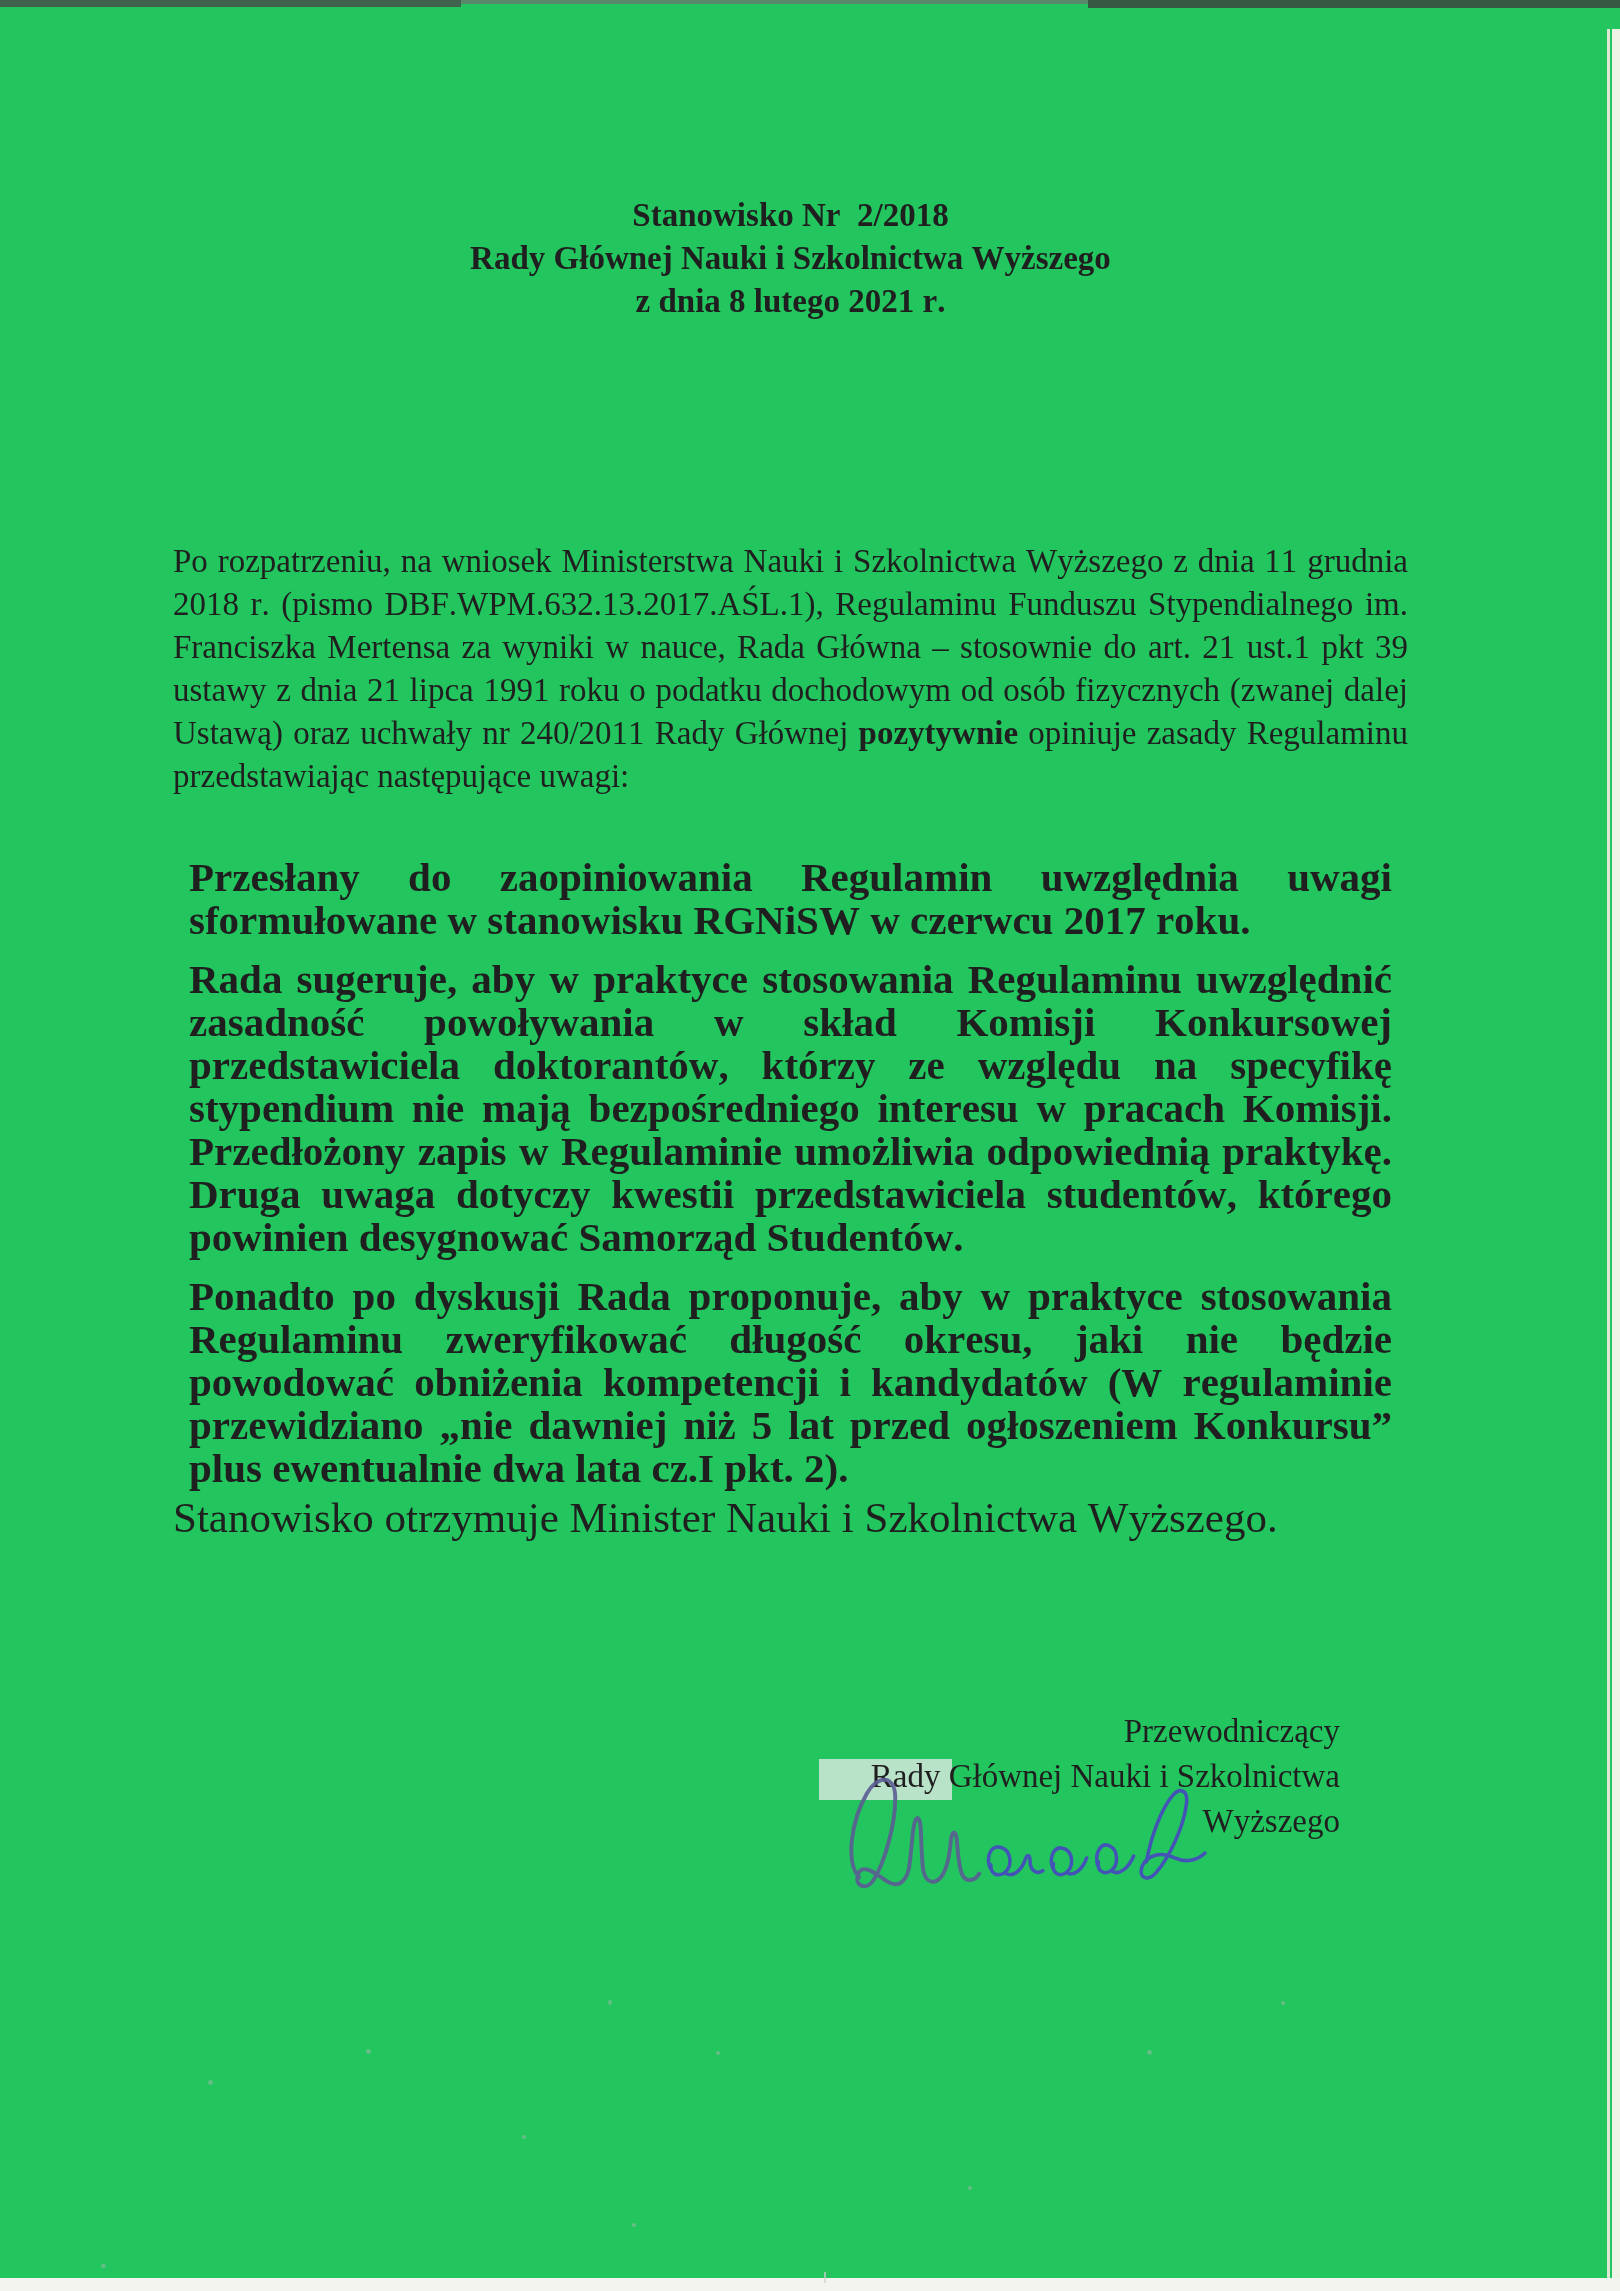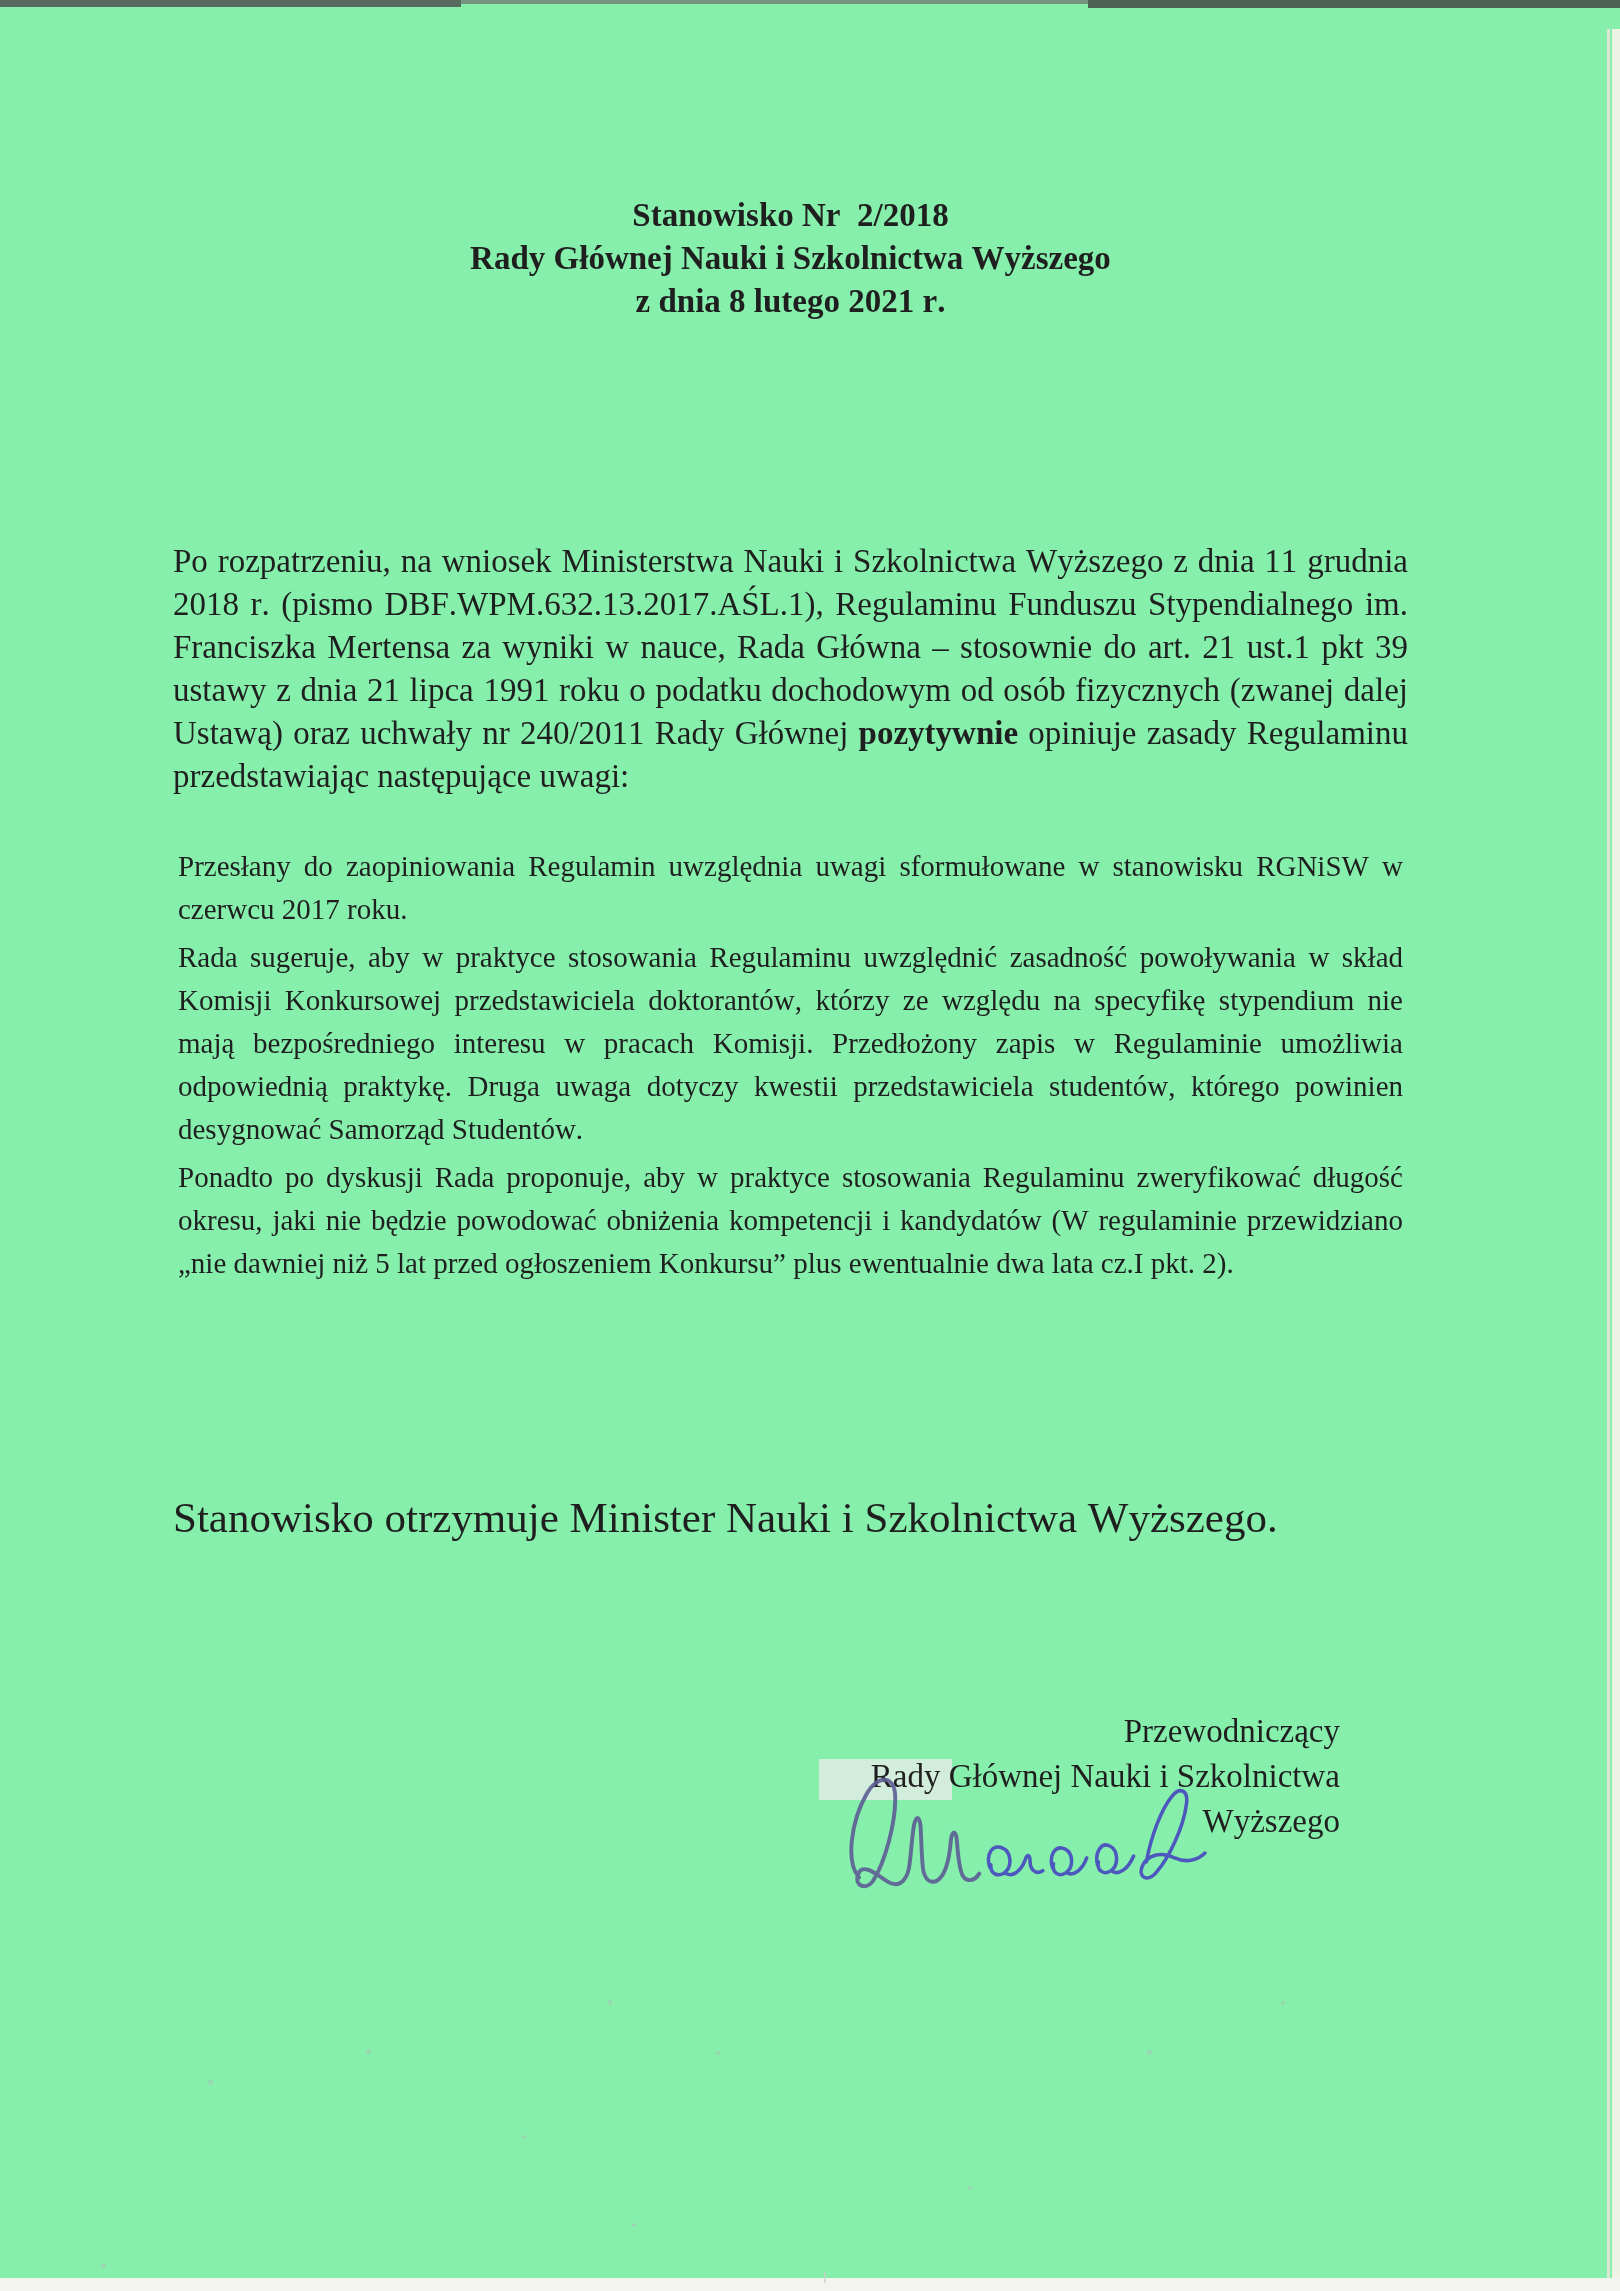--- a/index.html
+++ b/index.html
@@ -1,20 +1,20 @@
 <!DOCTYPE html>
 <html><head>
 <meta charset="utf-8">
 <style>
   html, body { margin: 0; padding: 0; background: #ffffff; }
   .page {
     position: relative;
     width: 1620px;
     height: 2292px;
-    background: #86efac;
+    background: #22c55e;
     overflow: hidden;
     font-family: "Liberation Serif", serif;
     color: #1f1f1f;
     font-kerning: none;
     text-rendering: optimizeSpeed;
   }
   
   .edge-top-a { position:absolute; left:0; top:0; width:461px; height:6.9px; background:#4a4a4a; opacity:.8; }
   .edge-top-b { position:absolute; left:461px; top:0; width:627px; height:3.9px; background:#6f6f6f; opacity:.7; }
   .edge-top-c { position:absolute; left:1088px; top:0; width:532px; height:7.8px; background:#3d3d3d; opacity:.8; }
@@ -32,21 +32,21 @@
   .doc-subject {
     position:absolute; left:173px; top:368px; width:1235px;
     text-align:center; font-weight:bold; font-size:33px; line-height:43px;
   }
   .par {
     position:absolute; left:173px; width:1235px; margin:0;
     font-size:33px; line-height:43px; text-align:justify; text-justify:inter-word;
   }
   .p-intro { top:540px; }
   .p-block { position:absolute; left:173px; top:840px; width:1235px; }
-  .p-block p { margin:5px; font-size:29px; line-height:43px; text-align:justify; text-justify:inter-word; }
+  .p-block p { margin:16px; font-size:41px; line-height:43px; text-align:justify; text-justify:inter-word;font-weight:bold; }
   .closing { position:absolute; left:173px; top:1496px; margin:0; font-size:43px; line-height:43px; }
 
   .sig-smudge { position:absolute; left:819px; top:1759px; width:133px; height:41px; background:#ececec; opacity:.75; }
   .sig-role {
     position:absolute; left:752px; top:1709px; width:588px;
     text-align:right; font-size:33px; line-height:45px;
   }
   .sig-name {
     position:absolute; left:752px; top:1884px; width:588px;
     text-align:center; font-size:33px; line-height:43px;

